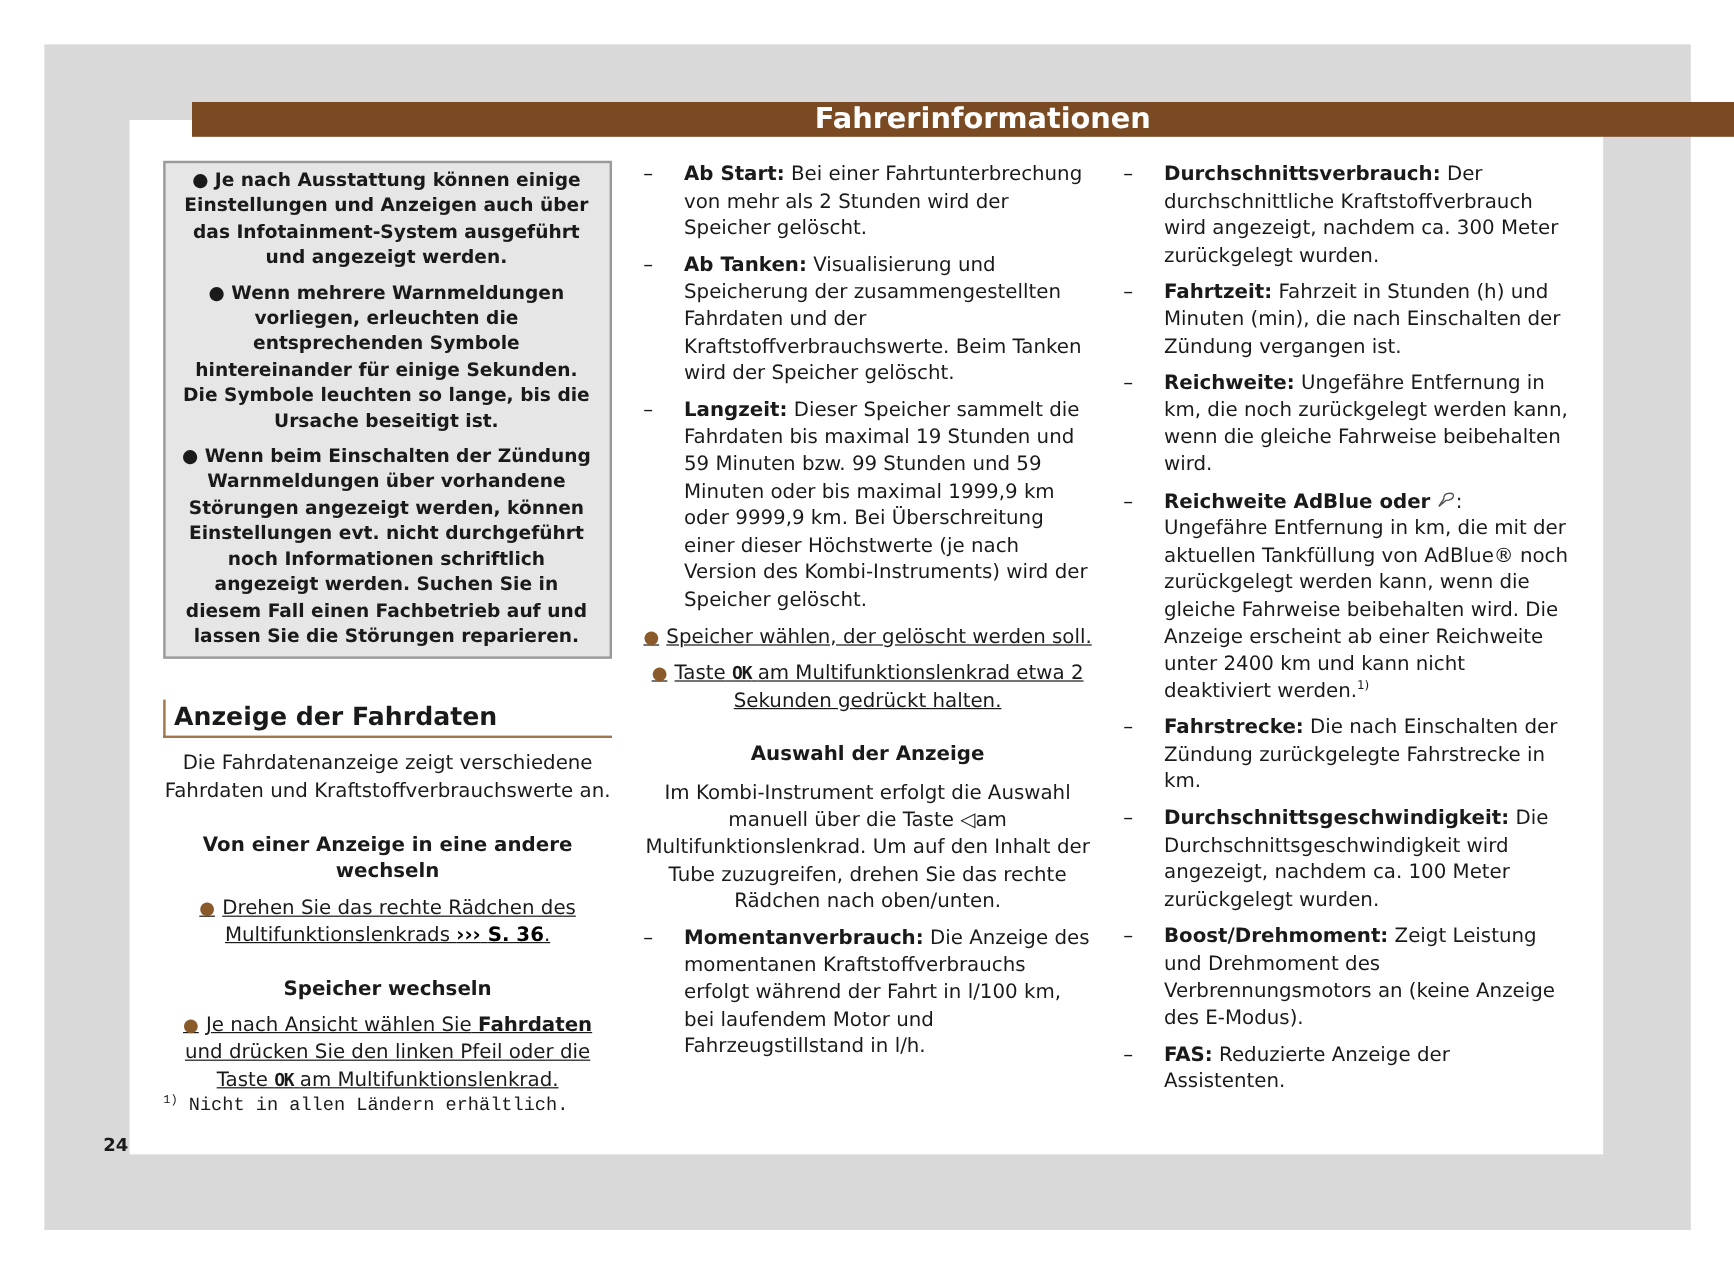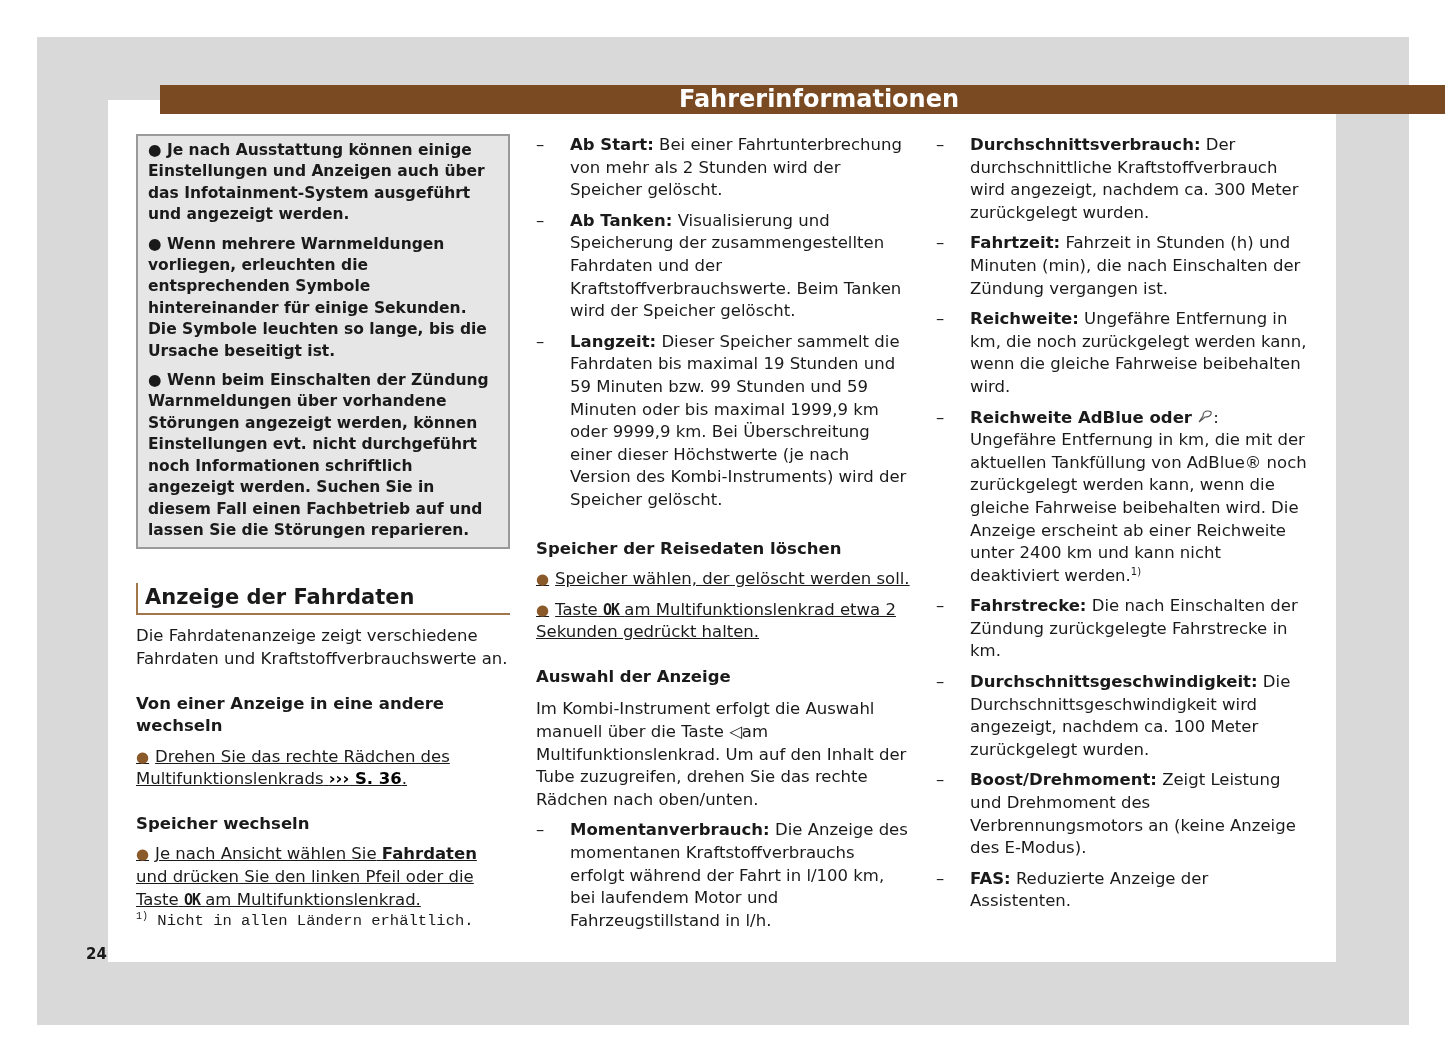--- a/index.html
+++ b/index.html
@@ -8,21 +8,21 @@
   .page { position: absolute; left: 108px; top: 100px; width: 1228px; height: 862px; background: #ffffff; }
   .header-bar { position: absolute; left: 136px; top: 85px; width: 1318px; height: 29px; background: #7a4a23; color: #fff; font-weight: bold; font-size: 24px; text-align: center; line-height: 29px; margin-left: 24px; }
   .col { position: absolute; top: 134px; font-size: 16.5px; line-height: 22.6px; }
   .col1 { left: 136px; width: 374px; }
   .col2 { left: 536px; width: 374px; }
   .col3 { left: 936px; width: 374px; }
   .notebox { background: #e6e6e6; border: 2px solid #9a9a9a; padding: 4px 12px 6px 10px; font-weight: bold; font-size: 15.5px; line-height: 21.4px; }
   .notebox p { margin: 0 0 8px 0; }
   .notebox p:last-child { margin-bottom: 0; }
   .section-title { margin-top: 34px; border-left: 2px solid #a0764a; border-bottom: 2px solid #a0764a; padding: 0 0 2px 7px; font-size: 21px; font-weight: bold; line-height: 28px; }
-  p { margin: 0; }
+  p { margin: 0; text-align: center; }
   .para { margin-top: 10px; }
   .subhead { font-weight: bold; margin-top: 22px; }
   .bullet { margin-top: 8px; text-decoration: underline; }
   .dot { color: #8a5a2b; font-size: 15px; margin-right: 6px; }
   .dash-item { display: flex; margin-bottom: 8px; }
   .dash { width: 34px; flex: none; }
   .dash-text { flex: 1; }
   b { font-weight: bold; }
   .xref { color: #000000; font-weight: bold; }
   .okkey { font-family: "DejaVu Sans Mono", monospace; font-weight: bold; font-size: 15px; letter-spacing: -1px; }
@@ -70,21 +70,20 @@
   </div>
   <div class="dash-item">
     <span class="dash">–</span>
     <span class="dash-text"><b>Ab Tanken:</b> <span>Visualisierung und Speicherung der zusammengestellten Fahrdaten und der Kraftstoffverbrauchswerte. Beim Tanken wird der Speicher gelöscht.</span></span>
   </div>
   <div class="dash-item">
     <span class="dash">–</span>
     <span class="dash-text"><b>Langzeit:</b> <span>Dieser Speicher sammelt die Fahrdaten bis maximal 19 Stunden und 59 Minuten bzw. 99 Stunden und 59 Minuten oder bis maximal 1999,9 km oder 9999,9 km. Bei Überschreitung einer dieser Höchstwerte (je nach Version des Kombi-Instruments) wird der Speicher gelöscht.</span></span>
   </div>
 
-  <p class="subhead" style="margin-top:26px">Speicher der Reisedaten löschen</p>
   <p class="bullet"><span class="dot">●</span><span>Speicher wählen, der gelöscht werden soll.</span></p>
   <p class="bullet"><span class="dot">●</span><span>Taste</span> <span class="okkey">OK</span> <span>am Multifunktionslenkrad etwa 2 Sekunden gedrückt halten.</span></p>
 
   <p class="subhead">Auswahl der Anzeige</p>
   <p class="para"><span>Im Kombi-Instrument erfolgt die Auswahl manuell über die Taste</span> <span>◁</span><span>am Multifunktionslenkrad. Um auf den Inhalt der Tube zuzugreifen, drehen Sie das rechte Rädchen nach oben/unten.</span></p>
 
   <div class="dash-item" style="margin-top:8px">
     <span class="dash">–</span>
     <span class="dash-text"><b>Momentanverbrauch:</b> <span>Die Anzeige des momentanen Kraftstoffverbrauchs erfolgt während der Fahrt in l/100 km, bei laufendem Motor und Fahrzeugstillstand in l/h.</span></span>
   </div>

